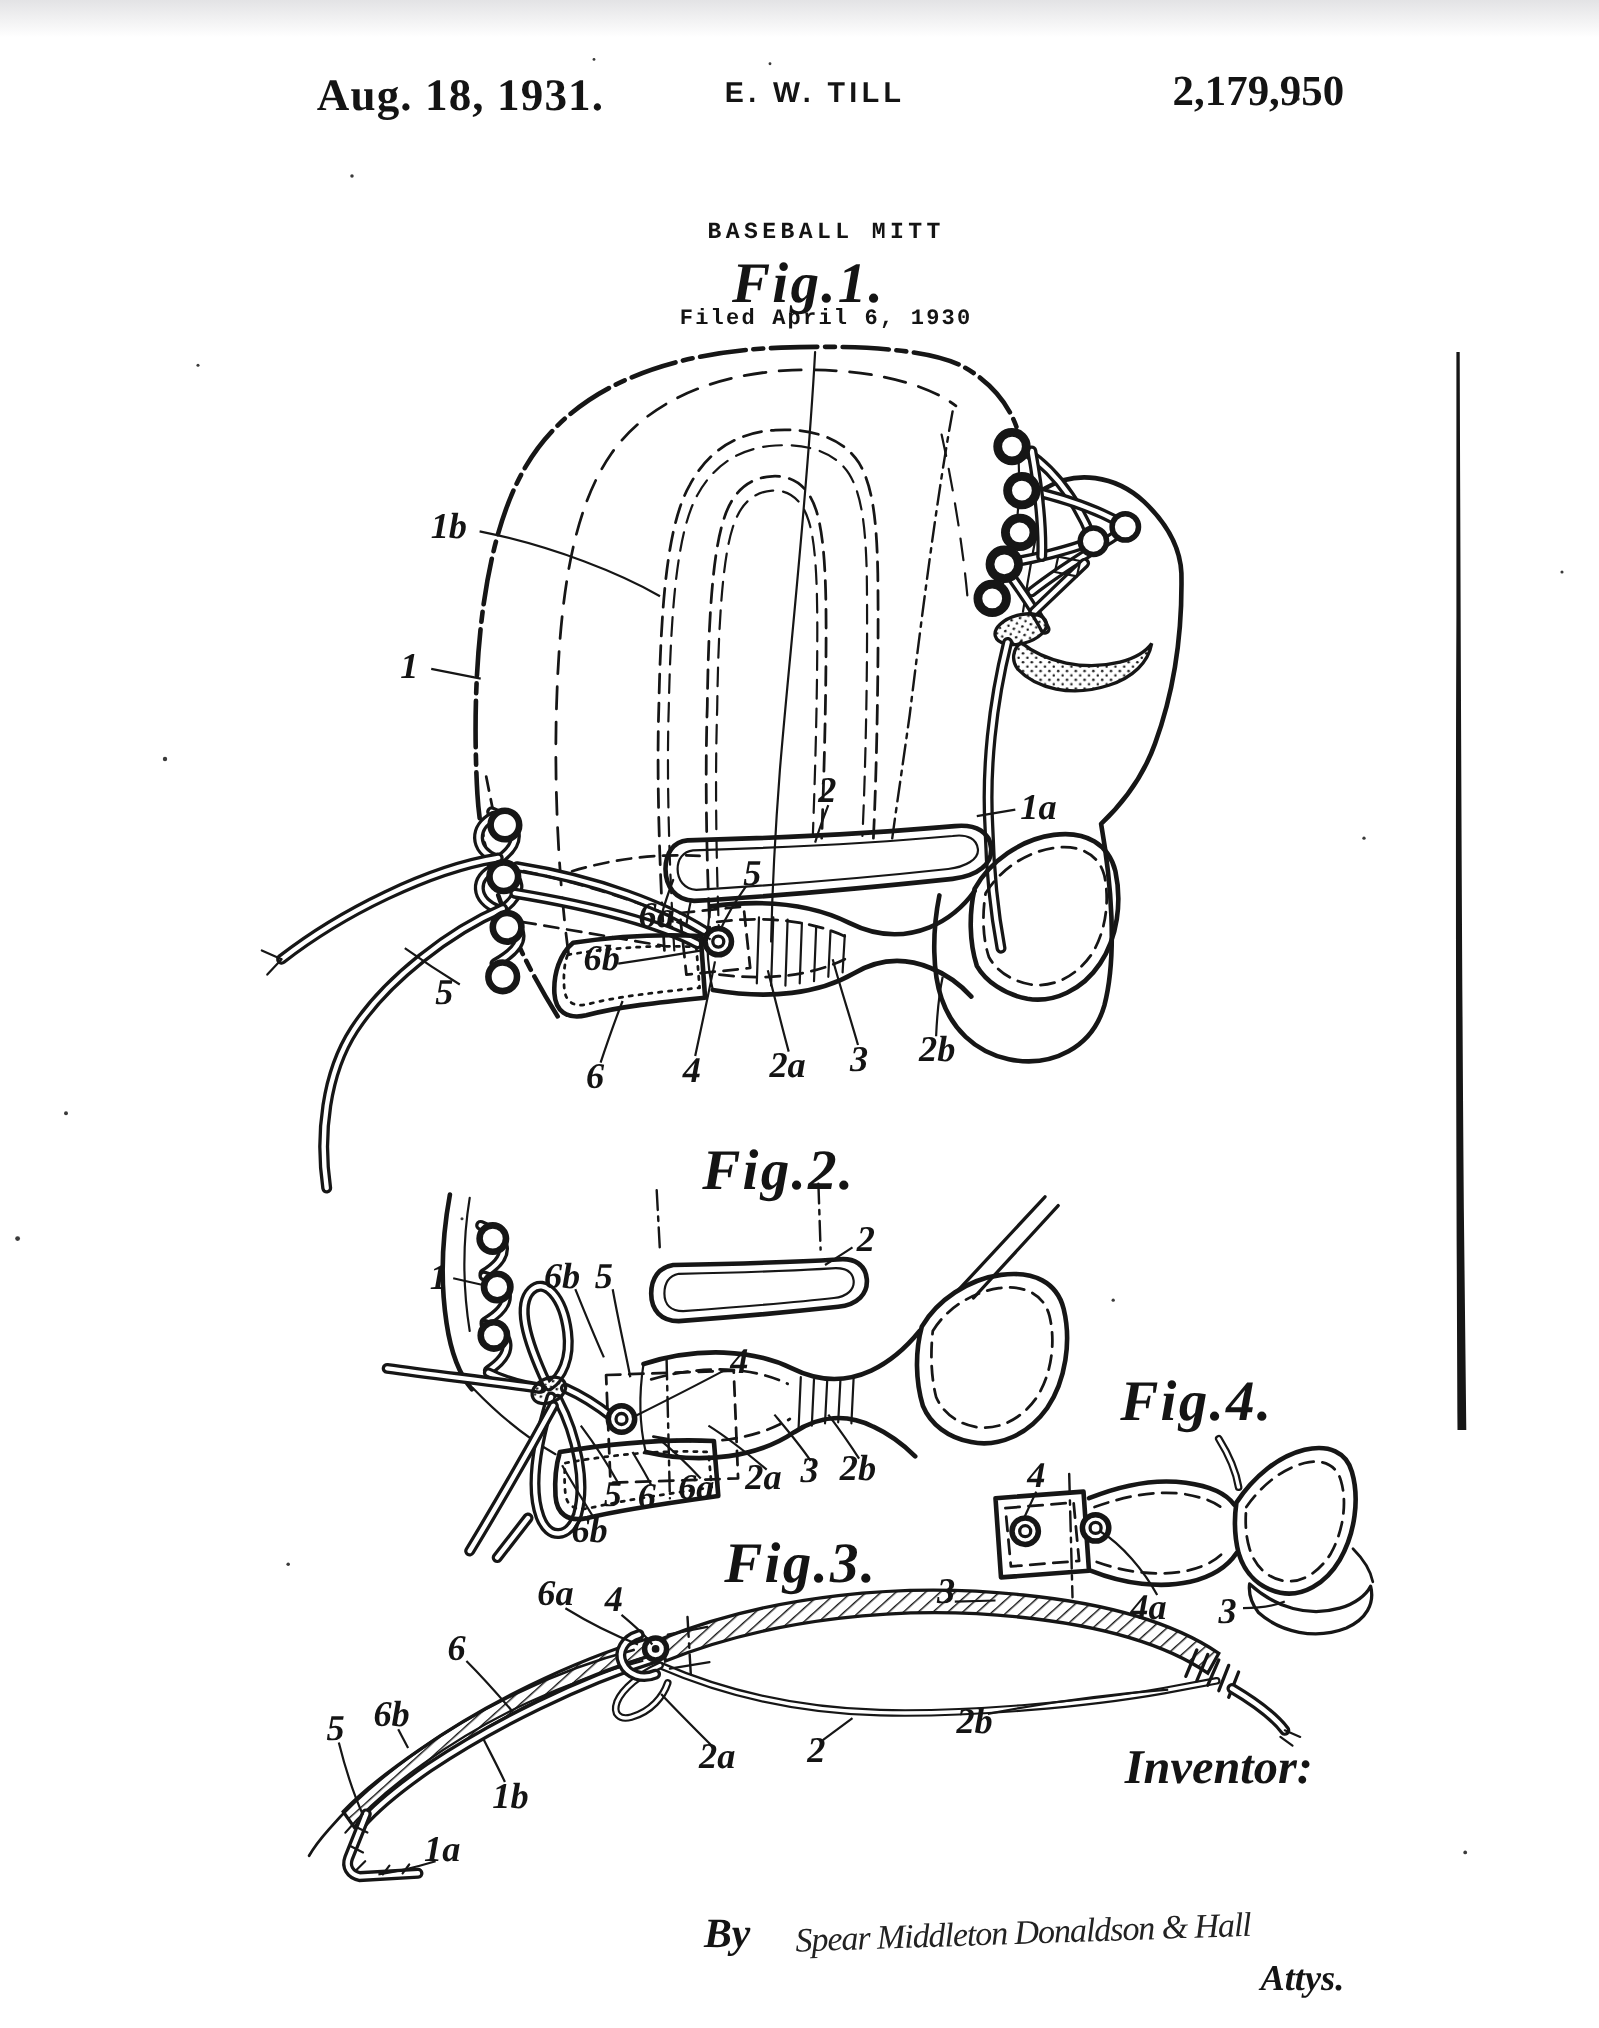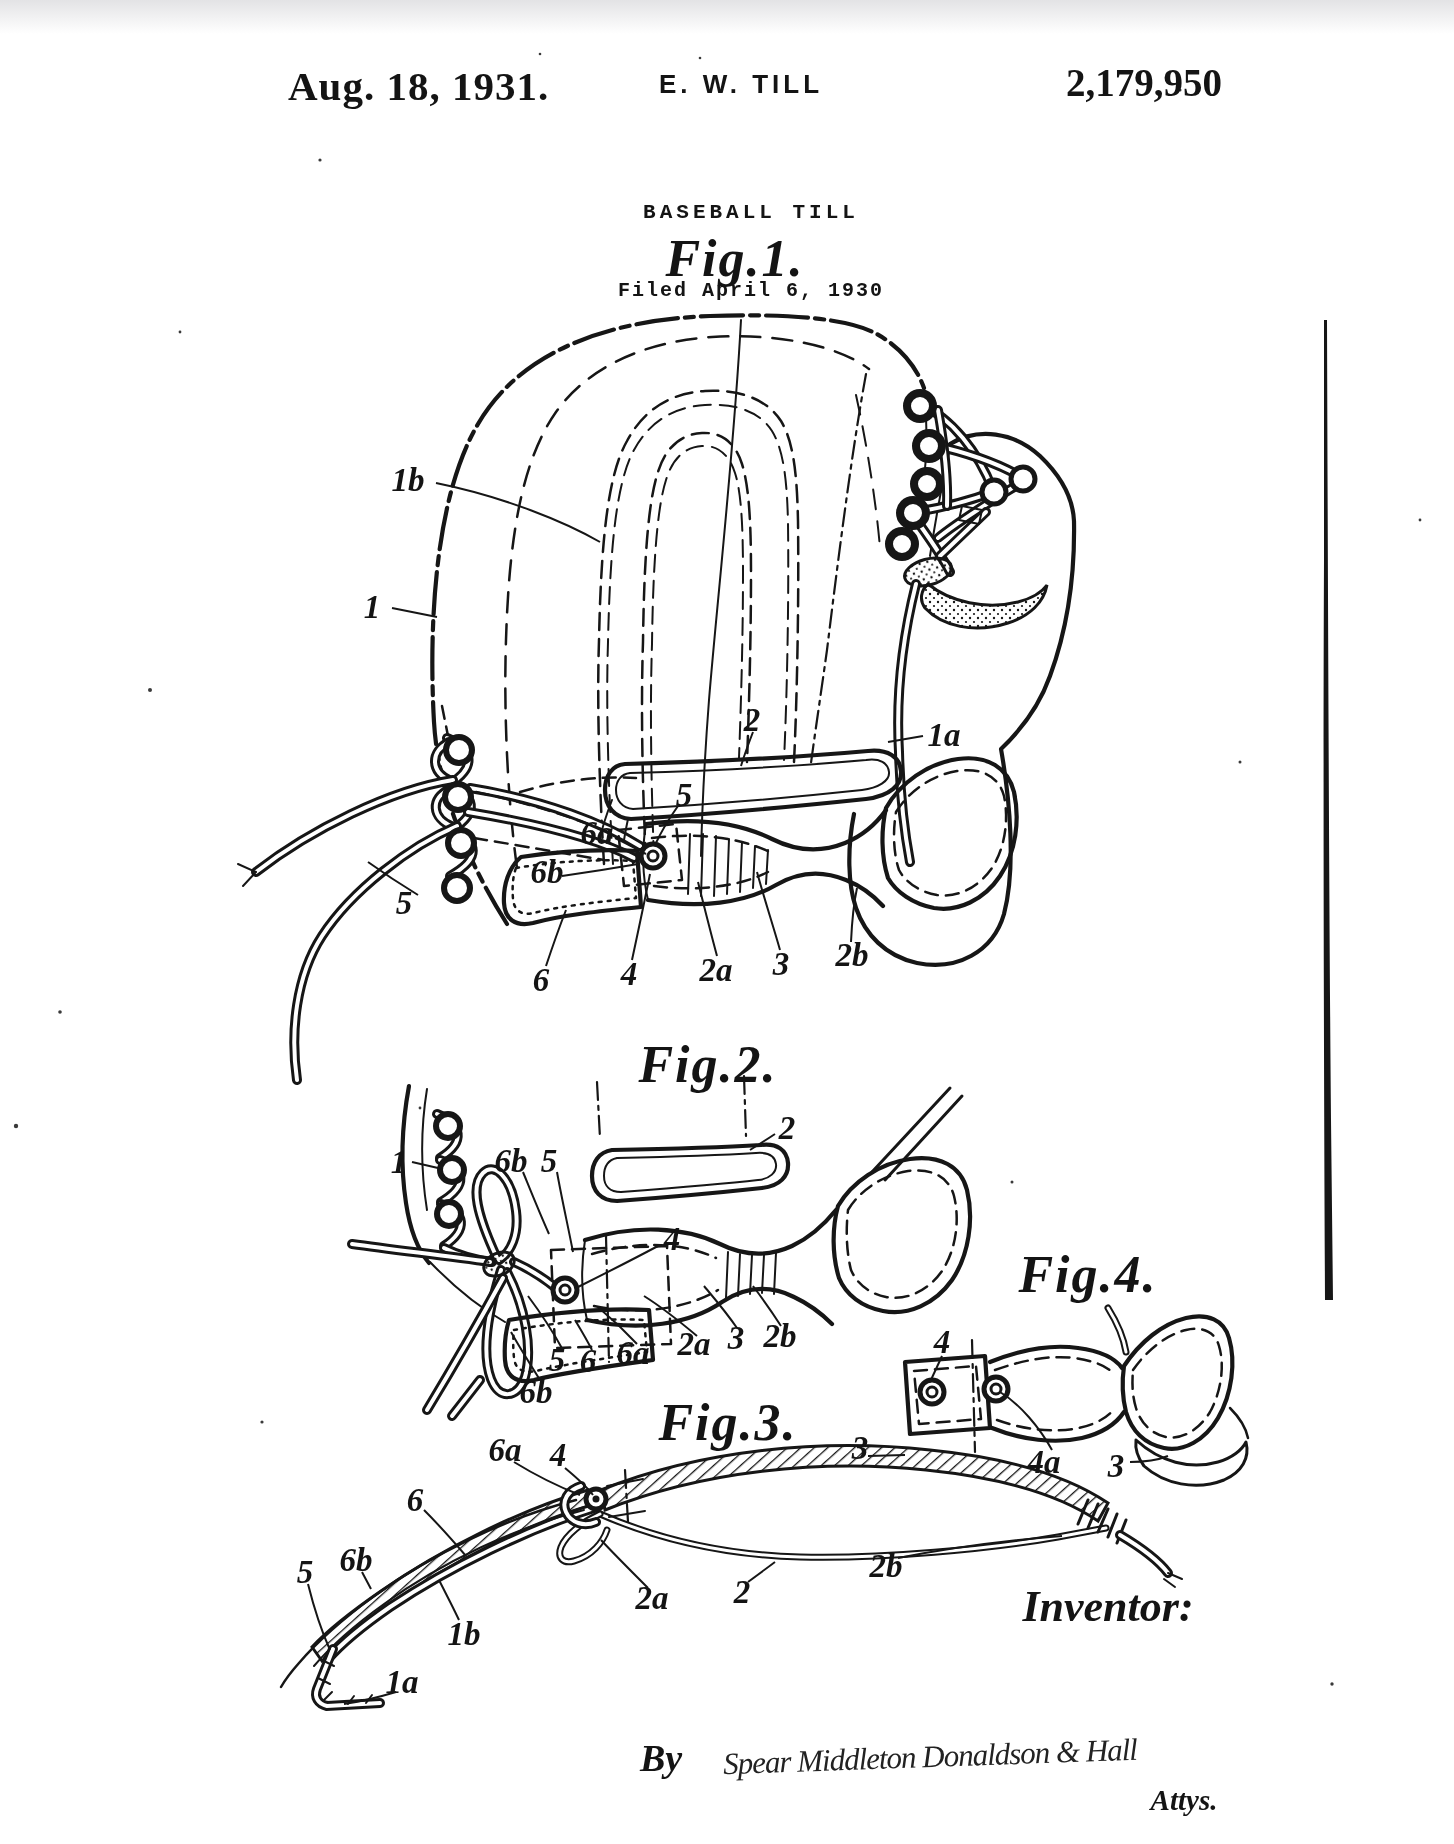--- a/index.html
+++ b/index.html
@@ -15,21 +15,21 @@
   .patent-number{font-size:39px;font-weight:bold;}
   .doc-title{font-size:21px;letter-spacing:4px;font-family:"Liberation Mono",monospace;font-weight:bold;}
   .filed-line{font-size:20px;letter-spacing:2px;font-family:"Liberation Mono",monospace;font-weight:bold;}
   .fig-title{font-size:52px;font-weight:bold;font-style:italic;letter-spacing:2px;}
   .ref-label{position:absolute;z-index:2;color:#141414;font-family:"Liberation Serif",serif;
         font-size:33px;font-weight:bold;font-style:italic;transform:translate(-50%,-50%);white-space:nowrap;}
   .inv-label{font-size:44px;font-weight:bold;font-style:italic;}
   .inv-sig{font-size:50px;font-weight:bold;font-style:italic;letter-spacing:2px;}
   .by-label{font-size:38px;font-weight:bold;font-style:italic;margin-left:18px;}
   .atty-sig{font-size:31px;font-style:italic;transform:translate(-50%,-50%) rotate(-2deg);letter-spacing:-1px;color:#222;}
-  .attys{font-size:29px;font-weight:bold;font-style:italic;}
+  .attys{font-size:33px;font-weight:bold;font-style:italic;}
   
   .ln{fill:none;stroke:#161616;stroke-width:3;stroke-linecap:round;stroke-linejoin:round;}
   .w4{stroke-width:4.2;} .thin{stroke-width:2;} .t25{stroke-width:2.5;}
   .dd{stroke-dasharray:42 7 9 7;} .d1{stroke-dasharray:20 12;} .d2{stroke-dasharray:17 9;}
   .d3{stroke-dasharray:13 8;stroke-width:2.5;} .dotd{stroke-dasharray:3 6;stroke-width:2.5;}
   .ddot{stroke-dasharray:18 6 4 6;stroke-width:2.2;}
   .lace-o{fill:none;stroke:#161616;stroke-width:10;stroke-linecap:round;}
   .lace-i{fill:none;stroke:#fff;stroke-width:4;stroke-linecap:round;}
   .lace-o7{fill:none;stroke:#161616;stroke-width:7;stroke-linecap:round;}
   .lace-i7{fill:none;stroke:#fff;stroke-width:3;stroke-linecap:round;}
@@ -363,21 +363,21 @@
         <path d="M 942 1356 L 930 1382"></path>
         <path d="M 1052 1450 C 1040 1428 1020 1404 1000 1392"></path>
         <path d="M 1130 1462 C 1145 1462 1158 1460 1168 1456"></path>
       </g>
     </g>
   </svg>
 
   <div class="txt pub-date" style="left:288px;top:62px;">Aug. 18, 1931.</div>
   <div class="txt inventor-top center" style="left:741px;top:84px;">E. W. TILL</div>
   <div class="txt patent-number" style="left:1066px;top:60px;">2,179,950</div>
-  <div class="txt doc-title center" style="left:751px;top:212px;">BASEBALL TILL</div>
+  <div class="txt doc-title center" style="left:751px;top:212px;">BASEBALL MITT</div>
   <div class="txt filed-line center" style="left:751px;top:290px;">Filed April 6, 1930</div>
 
   <div class="txt fig-title center" style="left:735px;top:258px;">Fig.1.</div>
   <div class="txt fig-title center" style="left:708px;top:1064px;">Fig.2.</div>
   <div class="txt fig-title center" style="left:728px;top:1422px;">Fig.3.</div>
   <div class="txt fig-title center" style="left:1088px;top:1274px;">Fig.4.</div>
 
   <div id="labels-layer">
       <span class="ref-label" style="left: 408px; top: 480px;">1b</span>
       <span class="ref-label" style="left: 372px; top: 607px;">1</span>

